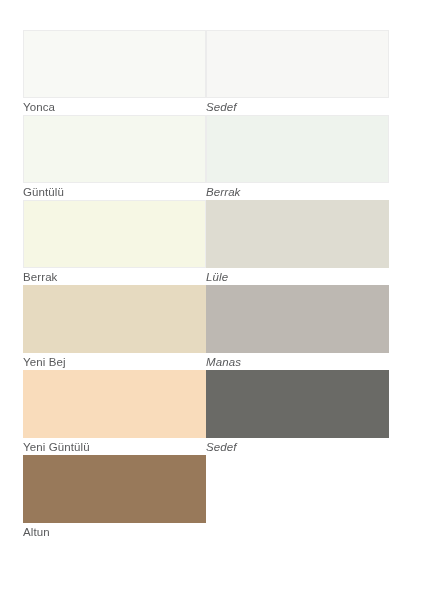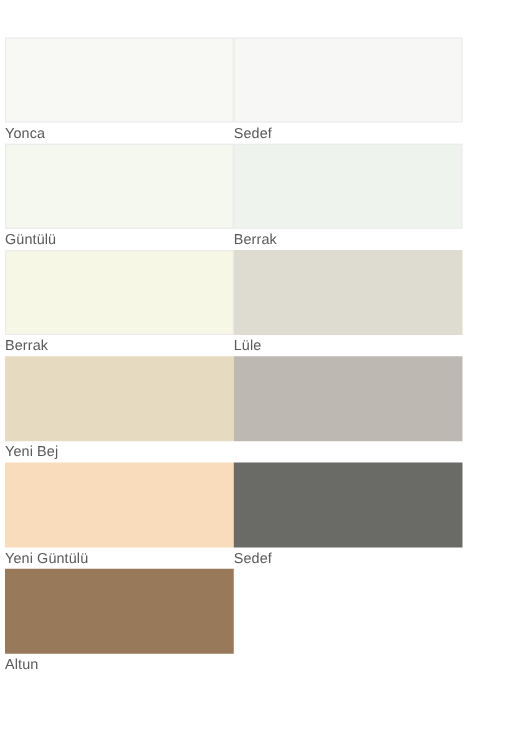--- a/index.html
+++ b/index.html
@@ -17,33 +17,35 @@
     position: relative;
     width: 424px;
     height: 600px;
     box-sizing: border-box;
     padding: 30px 0 0 0;
   }
   .columns {
     display: flex;
     flex-direction: row;
     width: 369px;
+    padding-left: 19px;
   }
   .column {
     display: flex;
     flex-direction: column;
   }
   .column-left {
     width: 234px;
     padding-left: 4px;
     box-sizing: border-box;
   }
   .column-right {
     width: 190px;
     box-sizing: border-box;
+    font-style: italic;
   }
   .swatch-cell {
     height: 85px;
     position: relative;
   }
   .swatch-chip {
     width: 183px;
     height: 68px;
     box-sizing: border-box;
     border: 1px solid #ececec;
@@ -114,20 +116,21 @@
       </div>
 
 
       <div class="swatch-cell">
         <div class="swatch-chip no-border" style="background-color: rgb(222, 220, 209);"></div>
         <div class="swatch-label">Lüle</div>
       </div>
 
       <div class="swatch-cell">
         <div class="swatch-chip no-border" style="background-color: rgb(189, 184, 178);"></div>
+        <div class="swatch-label">Manas</div>
       </div>
 
       <div class="swatch-cell">
         <div class="swatch-chip no-border" style="background-color: rgb(106, 106, 102);"></div>
         <div class="swatch-label">Sedef</div>
       </div>
 
     </div>
 
   </div>

